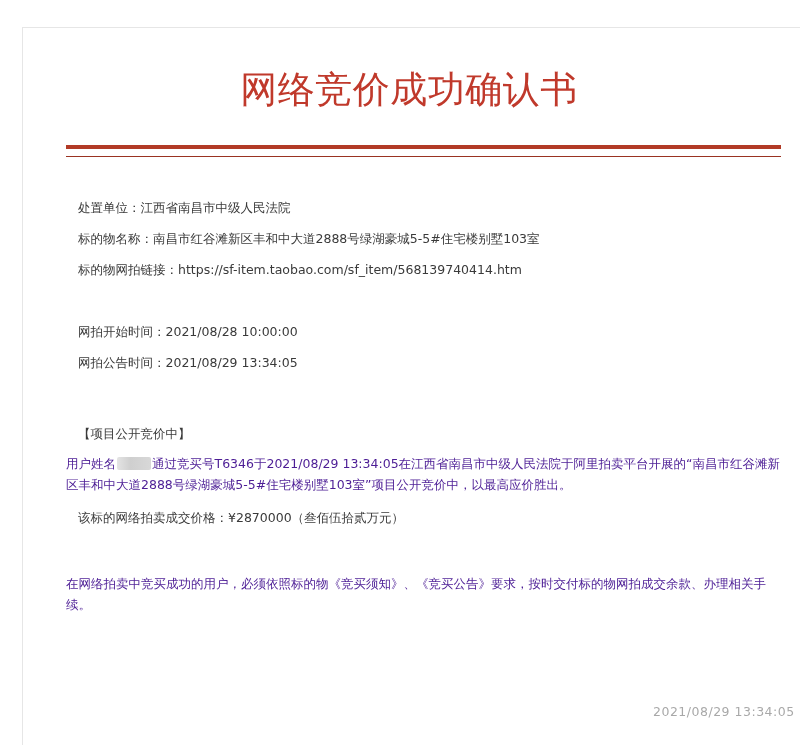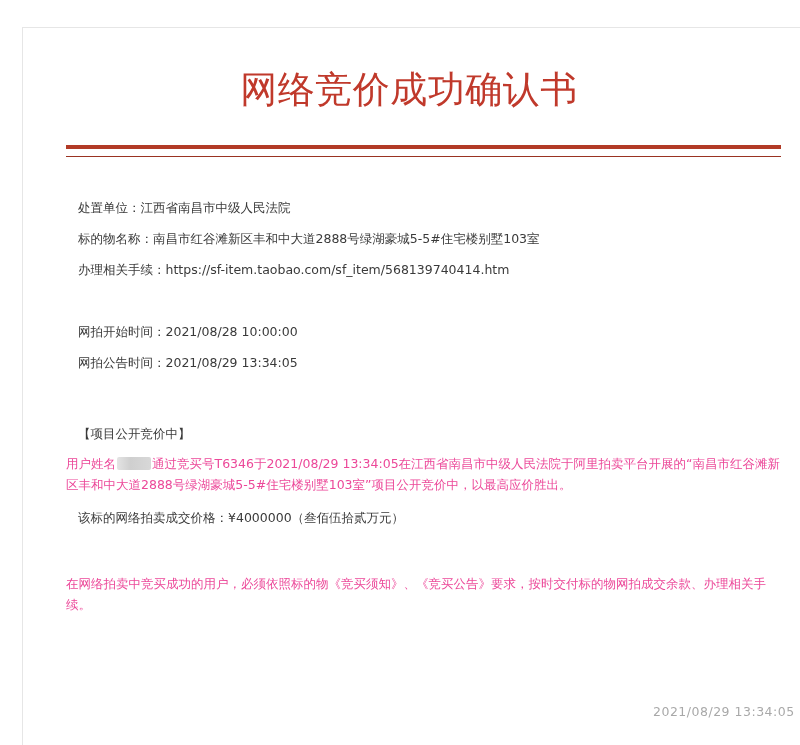--- a/index.html
+++ b/index.html
@@ -56,21 +56,21 @@
       line-height: 16px;
       color: #3a3a3a;
       white-space: nowrap;
     }
     .para {
       position: absolute;
       left: 43px;
       width: 720px;
       font-size: 12.5px;
       line-height: 21px;
-      color: #ec4899;
+      color: #4c1d95;
     }
     .redact {
       display: inline-block;
       width: 34px;
       height: 13px;
       vertical-align: -2px;
       background: linear-gradient(90deg, #e4e4e4, #cfcfcf 40%, #d8d8d8);
       border-radius: 2px;
       margin: 0 1px;
     }
@@ -93,35 +93,35 @@
   <div class="rule-thick"></div>
   <div class="rule-thin"></div>
 
   <div class="line" style="top:172px">
     <span>处置单位：</span><span>江西省南昌市中级人民法院</span>
   </div>
   <div class="line" style="top:203px">
     <span>标的物名称：</span><span>南昌市红谷滩新区丰和中大道2888号绿湖豪城5-5#住宅楼别墅103室</span>
   </div>
   <div class="line" style="top:234px">
-    <span>办理相关手续：</span><span>https://sf-item.taobao.com/sf_item/568139740414.htm</span>
+    <span>标的物网拍链接：</span><span>https://sf-item.taobao.com/sf_item/568139740414.htm</span>
   </div>
   <div class="line" style="top:296px">
     <span>网拍开始时间：</span><span>2021/08/28 10:00:00</span>
   </div>
   <div class="line" style="top:327px">
     <span>网拍公告时间：</span><span>2021/08/29 13:34:05</span>
   </div>
 
   <div class="line" style="top:398px">【项目公开竞价中】</div>
 
   <div class="para" style="top:425px">
     <span>用户姓名</span><span class="redact"></span><span>通过竞买号T6346于2021/08/29 13:34:05在江西省南昌市中级人民法院于阿里拍卖平台开展的“南昌市红谷滩新区丰和中大道2888号绿湖豪城5-5#住宅楼别墅103室”项目公开竞价中，以最高应价胜出。</span>
   </div>
 
   <div class="line" style="top:482px">
-    <span>该标的网络拍卖成交价格：</span><span>¥4000000（叁佰伍拾贰万元）</span>
+    <span>该标的网络拍卖成交价格：</span><span>¥2870000（叁佰伍拾贰万元）</span>
   </div>
 
   <div class="para" style="top:545px">在网络拍卖中竞买成功的用户，必须依照标的物《竞买须知》、《竞买公告》要求，按时交付标的物网拍成交余款、办理相关手续。</div>
 
   <div class="stamp">2021/08/29 13:34:05</div>
 </div>
 
 </body></html>

